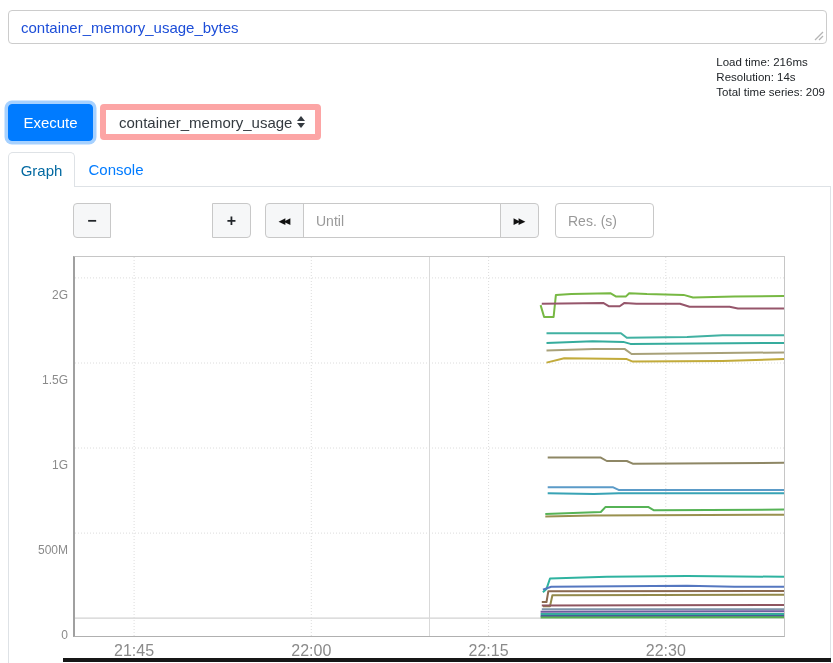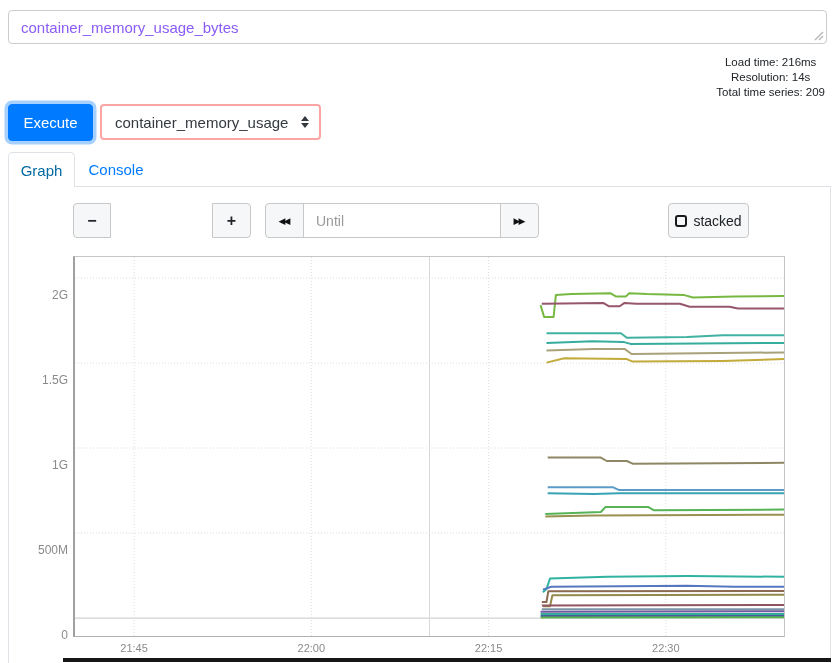--- a/index.html
+++ b/index.html
@@ -5,34 +5,34 @@
   * { box-sizing: border-box; margin: 0; padding: 0; }
   html,body { background:#fff; }
   body { font-family: "Liberation Sans", sans-serif; }
   #app { position:relative; width:833px; height:663px; background:#fff; overflow:hidden; }
 
   
   .query-wrap { position:absolute; left:8px; top:10px; width:819px; height:34px;
     border:1px solid #ccc; border-radius:4px; background:#fff; }
   .query-wrap input { position:absolute; left:0; top:0; width:100%; height:100%;
     border:none; outline:none; background:transparent; padding:0 22px 0 12px;
-    font-family:"Liberation Sans",sans-serif; font-size:15px; color:#8b5cf6; }
+    font-family:"Liberation Sans",sans-serif; font-size:15px; color:#1d4ed8; }
   .resize-grip { position:absolute; right:2px; bottom:2px; width:11px; height:11px; }
 
   
-  .stats { position:absolute; right:8px; top:55px; text-align:center;
+  .stats { position:absolute; right:8px; top:55px; text-align:left;
     font-size:11.5px; line-height:15px; color:#212529; }
 
   
   .execute-btn { position:absolute; left:8px; top:104px; width:85px; height:37px;
     background:#007bff; color:#ffffff; border:1px solid #007bff; border-radius:4px;
     font-family:"Liberation Sans",sans-serif; font-size:15px; cursor:pointer;
     box-shadow:0 0 0 3.5px rgba(0,123,255,0.35); }
   .metric-select { position:absolute; left:100px; top:104px; width:221px; height:36px;
-    background:#fff; border:2px solid #fca5a5; border-radius:4px; cursor:pointer;
+    background:#fff; border:6px solid #fca5a5; border-radius:4px; cursor:pointer;
     display:flex; align-items:center; overflow:hidden; }
   .metric-select .sel-text { font-size:15px; color:#343a40; padding-left:13px;
     white-space:nowrap; overflow:hidden; flex:1 1 auto; }
   .sel-arrows { flex:0 0 auto; width:18px; display:flex; flex-direction:column;
     align-items:center; gap:2px; margin-right:5px; }
   .tri-up { width:0; height:0; border-left:4px solid transparent; border-right:4px solid transparent;
     border-bottom:5px solid #343a40; }
   .tri-down { width:0; height:0; border-left:4px solid transparent; border-right:4px solid transparent;
     border-top:5px solid #343a40; }
 
@@ -77,21 +77,21 @@
   .stepper .up { width:0;height:0;border-left:3px solid transparent;border-right:3px solid transparent;border-bottom:4px solid #8a8a8a; }
   .stepper .dn { width:0;height:0;border-left:3px solid transparent;border-right:3px solid transparent;border-top:4px solid #8a8a8a; }
 
   
   .plot { position:absolute; left:73px; top:256px; width:712px; height:381px;
     background:#fff; border-top:1px solid #c6c6c6; border-right:1px solid #c6c6c6;
     border-bottom:1px solid #b0b0b0; border-left:2px solid #a0a0a0; z-index:2; }
   .plot svg { display:block; }
   .y-labels, .x-labels { position:absolute; z-index:2; }
   .y-tick { position:absolute; width:64px; text-align:right; font-size:12px; color:#8a8a8a;margin-top:17px; }
-  .x-tick { position:absolute; width:44px; text-align:center; font-size:11px; color:#8a8a8a; }
+  .x-tick { position:absolute; width:44px; text-align:center; font-size:16px; color:#8a8a8a; }
 
   .bottom-bar { position:absolute; left:63px; top:658px; width:768px; height:4px;
     background:#161616; z-index:4; cursor:row-resize; }
 </style>
 </head>
 <body>
 
 <div id="app">
 
   <div class="query-wrap">
@@ -128,25 +128,24 @@
   <div class="ctl prev-btn" style="z-index:2;">
     <span class="seek-icon">◀◀</span>
   </div>
   <div class="ctl ctl-input until-input" style="z-index:2;">
     <input type="text" placeholder="Until" style="">
   </div>
   <div class="ctl next-btn" style="z-index:2;">
     <span class="seek-icon">▶▶</span>
   </div>
 
+  <div class="ctl ctl-input res-input" style="z-index:2;">
+    <input type="text" placeholder="Res. (s)" style="">
+  </div>
 
-  <div class="ctl stacked-btn" style="z-index:2;">
-    <span class="checkbox-glyph"></span>
-    <span>stacked</span>
-  </div>
 
   <div class="y-labels" id="ylabels">
       <div class="y-tick" style="left: 4px; top: 611.139px;">0</div>
       <div class="y-tick" style="left: 4px; top: 526.085px;">500M</div>
       <div class="y-tick" style="left: 4px; top: 441.031px;">1G</div>
       <div class="y-tick" style="left: 4px; top: 355.977px;">1.5G</div>
       <div class="y-tick" style="left: 4px; top: 270.923px;">2G</div>
     </div>
   <div class="plot">
     <svg id="chart-svg" width="709" height="379" viewBox="0 0 709 379">

